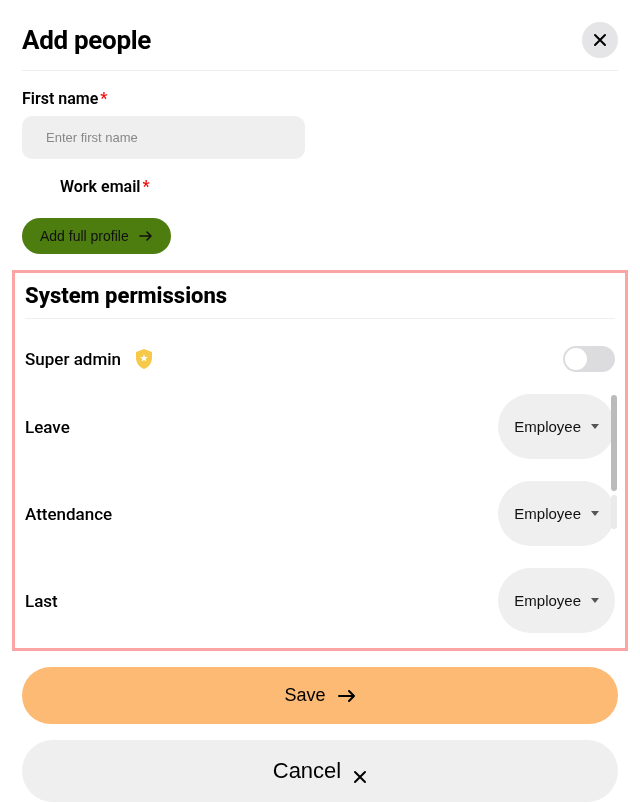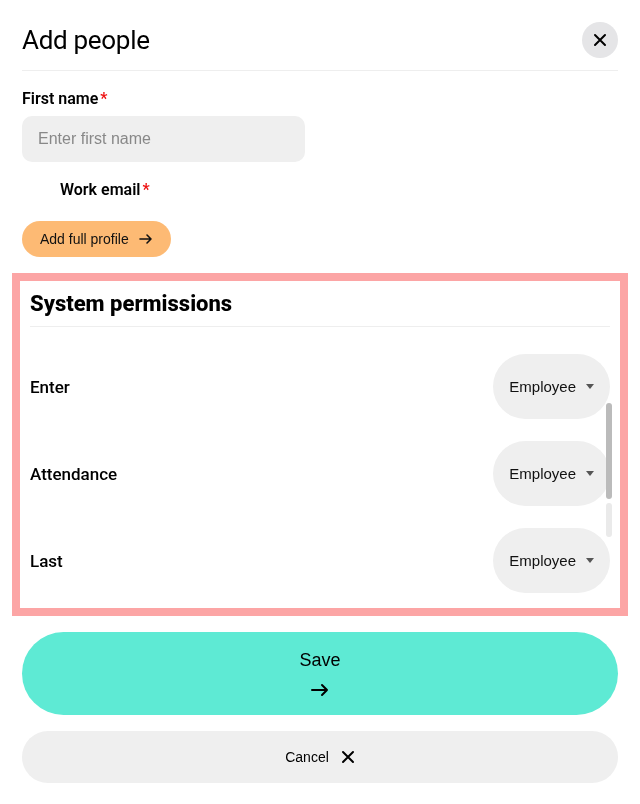--- a/index.html
+++ b/index.html
@@ -20,21 +20,21 @@
       flex-direction: column;
     }
     .header-row {
       display: flex;
       align-items: center;
       justify-content: space-between;
       margin-bottom: 12px;
     }
     .title {
       font-size: 26px;
-      font-weight: 400;
+      font-weight: 700;
       color: #000;
       letter-spacing: -0.3px;
     }
     .close-btn {
       width: 36px;
       height: 36px;
       border-radius: 50%;
       background: #e5e5e7;
       display: flex;
       align-items: center;
@@ -62,42 +62,42 @@
       font-size: 16px;
       font-weight: 600;
       color: #000;
     }
     .req { color: #e11; margin-left: 2px; }
     .input {
       width: 100%;
       border: none;
       background: #efefef;
       border-radius: 10px;
-      padding: 14px 16px;
-      font-size: 16px;
+      padding: 14px 24px;
+      font-size: 13px;
       color: #555;
       outline: none;
     }
     .input::placeholder { color: #888; }
     .add-full-btn {
       display: inline-flex;
       align-items: center;
       gap: 10px;
-      background: #fdba74;
+      background: #4d7c0f;
       border: none;
       border-radius: 999px;
       padding: 10px 18px;
       font-size: 14px;
       color: #111;
       cursor: pointer;
       align-self: flex-start;
       margin-top: 4px;
     }
     .highlight-box {
-      border: 8px solid #fca5a5;
+      border: 3px solid #fca5a5;
       padding: 10px 10px 4px 10px;
       margin: 16px -10px 16px -10px;
       position: relative;
     }
     .section-title {
       font-size: 22px;
       font-weight: 800;
       color: #000;
       margin-bottom: 10px;
     }
@@ -183,45 +183,44 @@
       border-radius: 3px;
     }
     .footer {
       margin-top: auto;
       display: flex;
       flex-direction: column;
       gap: 16px;
     }
     .btn-primary {
       width: 100%;
-      background: #5eead4;
+      background: #fdba74;
       border: none;
       border-radius: 999px;
       padding: 18px;
       font-size: 18px;
       font-weight: 500;
       color: #000;
       display: flex;
       align-items: center;
       justify-content: center;
       gap: 12px;
       cursor: pointer;
-      flex-direction: column;
     }
     .btn-secondary {
       width: 100%;
       background: #efefef;
       border: none;
       border-radius: 999px;
       padding: 18px;
-      font-size: 14px;
+      font-size: 22px;
       font-weight: 500;
       color: #000;
       display: flex;
-      align-items: center;
+      align-items: flex-end;
       justify-content: center;
       gap: 12px;
       cursor: pointer;
     }
     svg { display: block; }
   </style>
 </head>
 <body>
 
 <div class="container">
@@ -263,24 +262,38 @@
           <path d="M1 6 H12 M8 2 L12 6 L8 10" stroke="#111" stroke-width="1.6" fill="none" stroke-linecap="round" stroke-linejoin="round"></path>
         </svg>
     </span>
   </button>
 
   <div class="highlight-box">
     <h2 class="section-title">System permissions</h2>
     <hr class="section-hr">
 
     <div class="perm-scroll">
-
       <div class="perm-row">
         <div class="perm-label">
-          <span>Enter</span>
+          <span>Super admin</span>
+          <span>
+            <svg class="shield-icon" viewBox="0 0 18 20">
+                <path d="M9 0 L17 3 V9 C17 14 13.5 18.5 9 20 C4.5 18.5 1 14 1 9 V3 Z" fill="#f7c948"></path>
+                <path d="M9 5.2 L10 8 L13 8 L10.6 9.8 L11.5 12.6 L9 10.9 L6.5 12.6 L7.4 9.8 L5 8 L8 8 Z" fill="#fff"></path>
+              </svg>
+          </span>
+        </div>
+        <div class="toggle">
+          <div class="toggle-knob"></div>
+        </div>
+      </div>
+
+      <div class="perm-row">
+        <div class="perm-label">
+          <span>Leave</span>
         </div>
         <button class="select-pill">
           <span>Employee</span>
           <span class="caret-down"></span>
         </button>
       </div>
 
       <div class="perm-row">
         <div class="perm-label">
           <span>Attendance</span>

